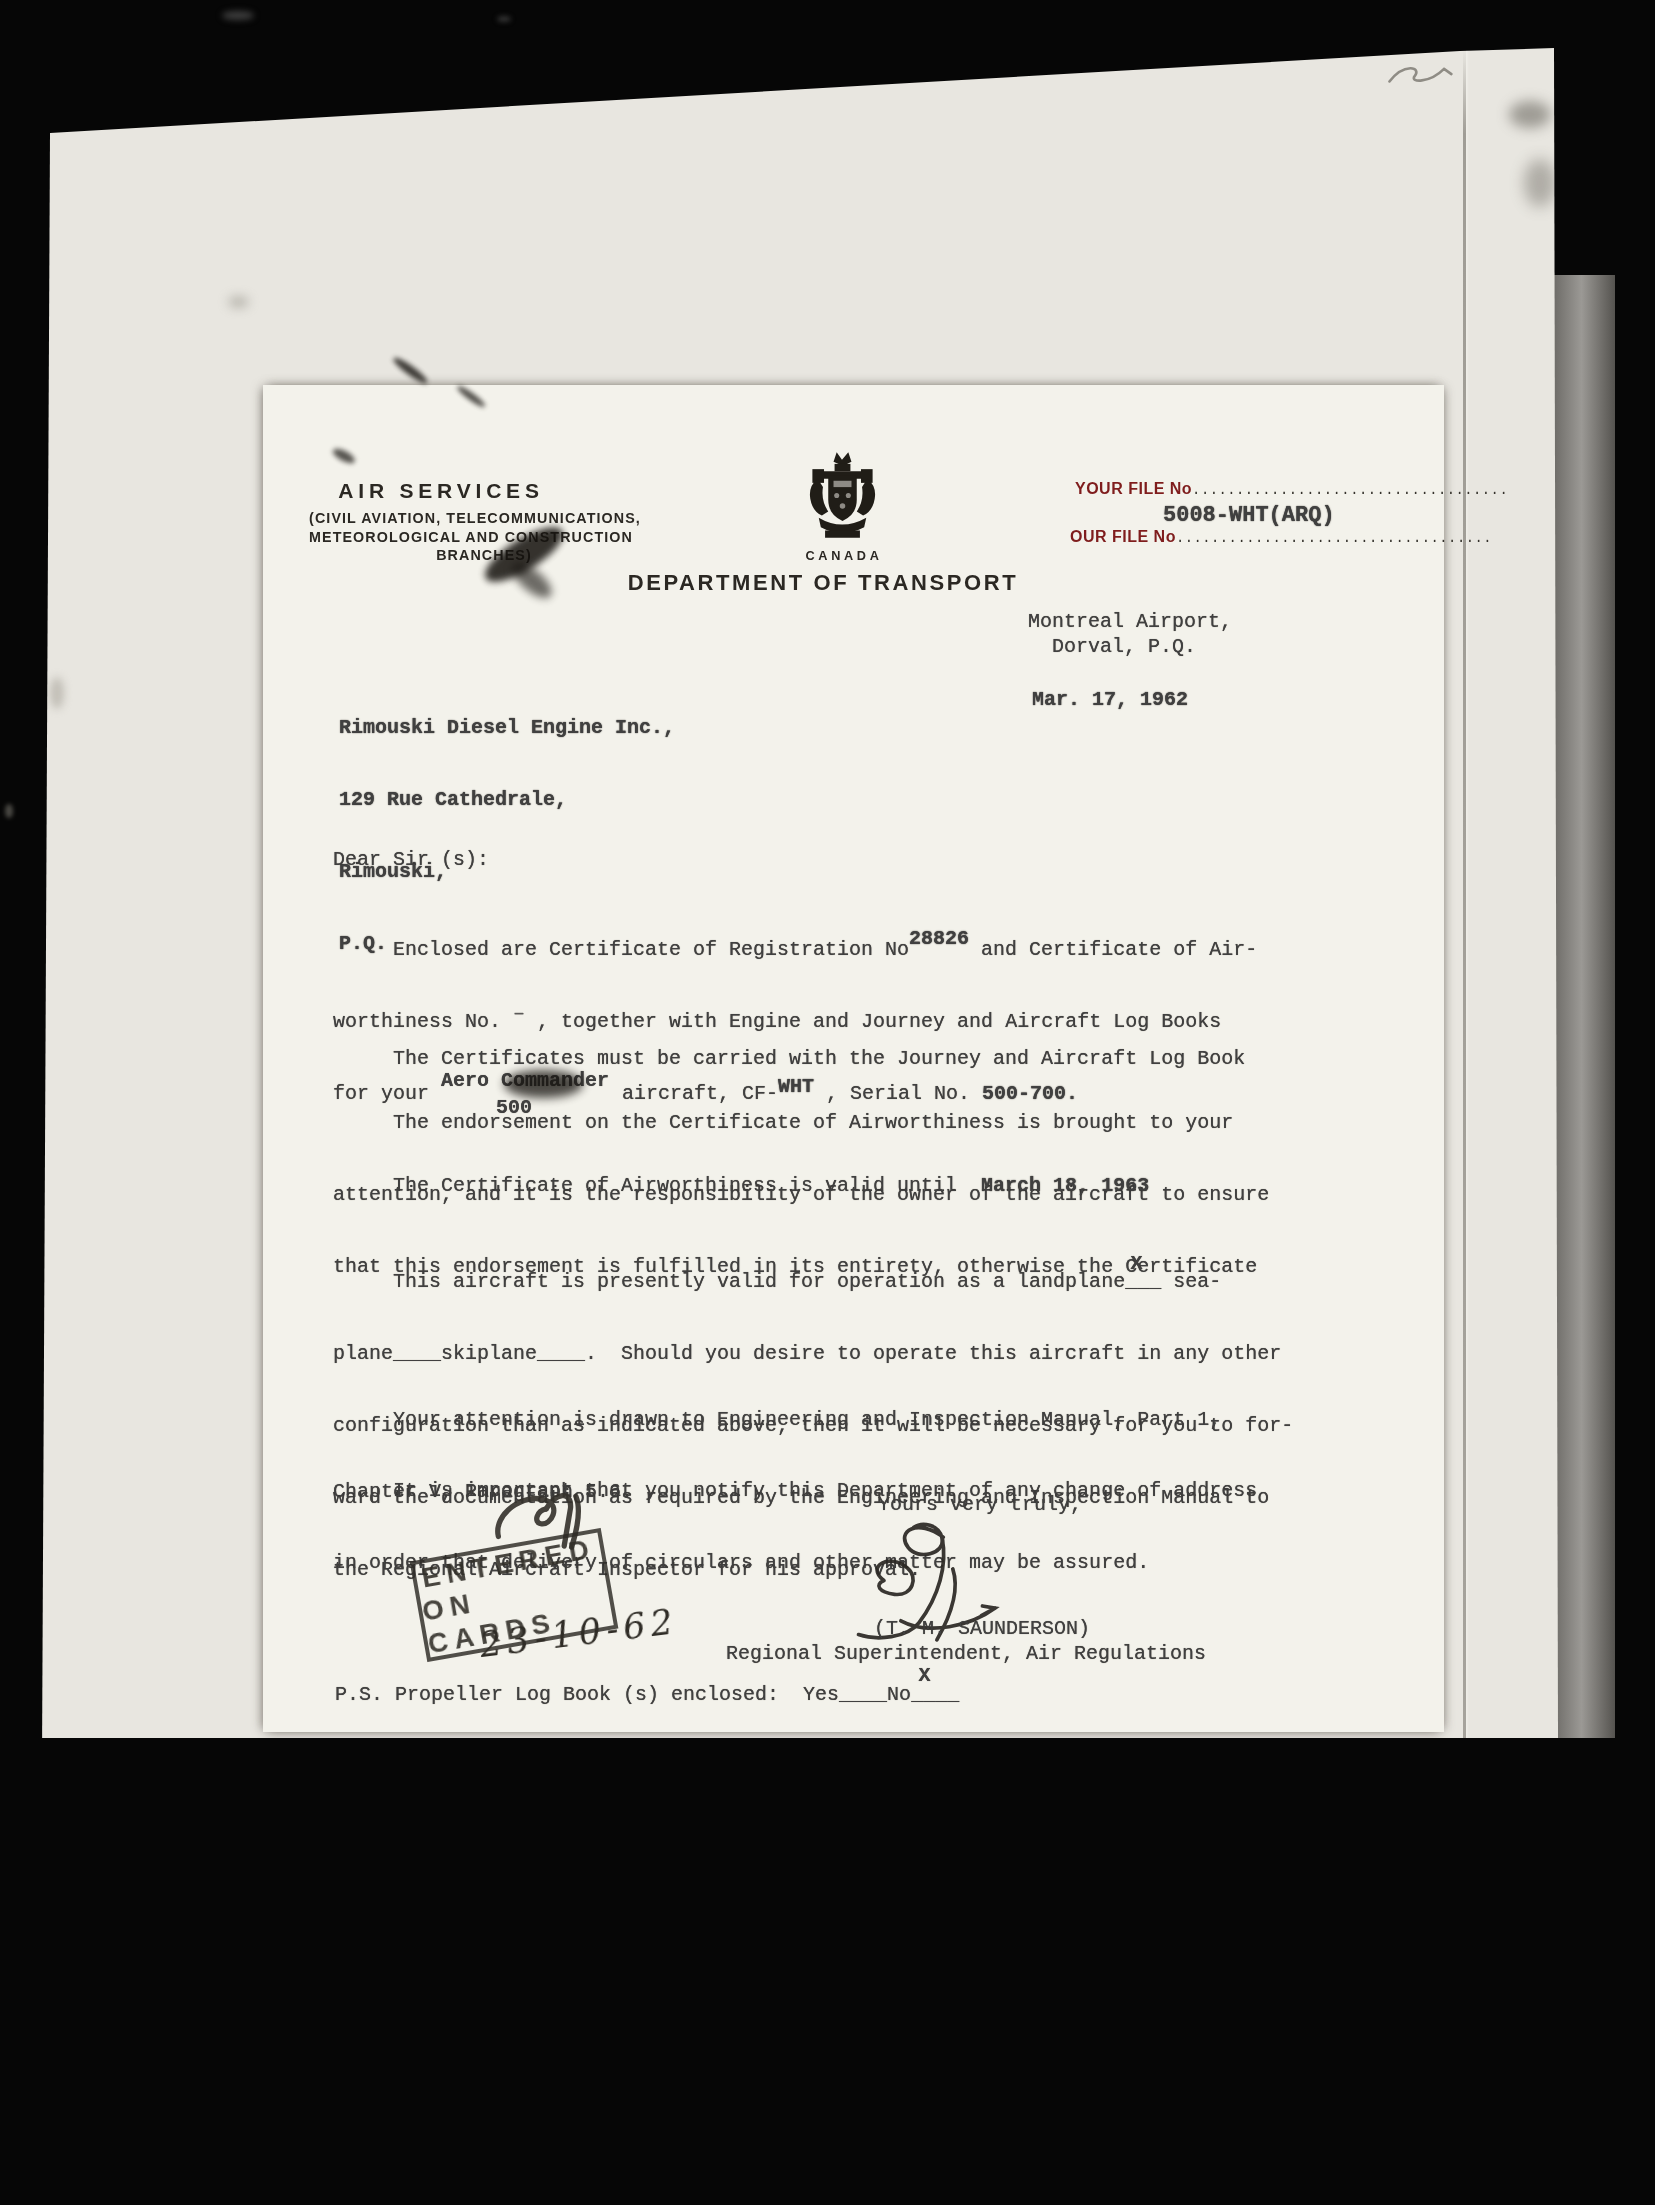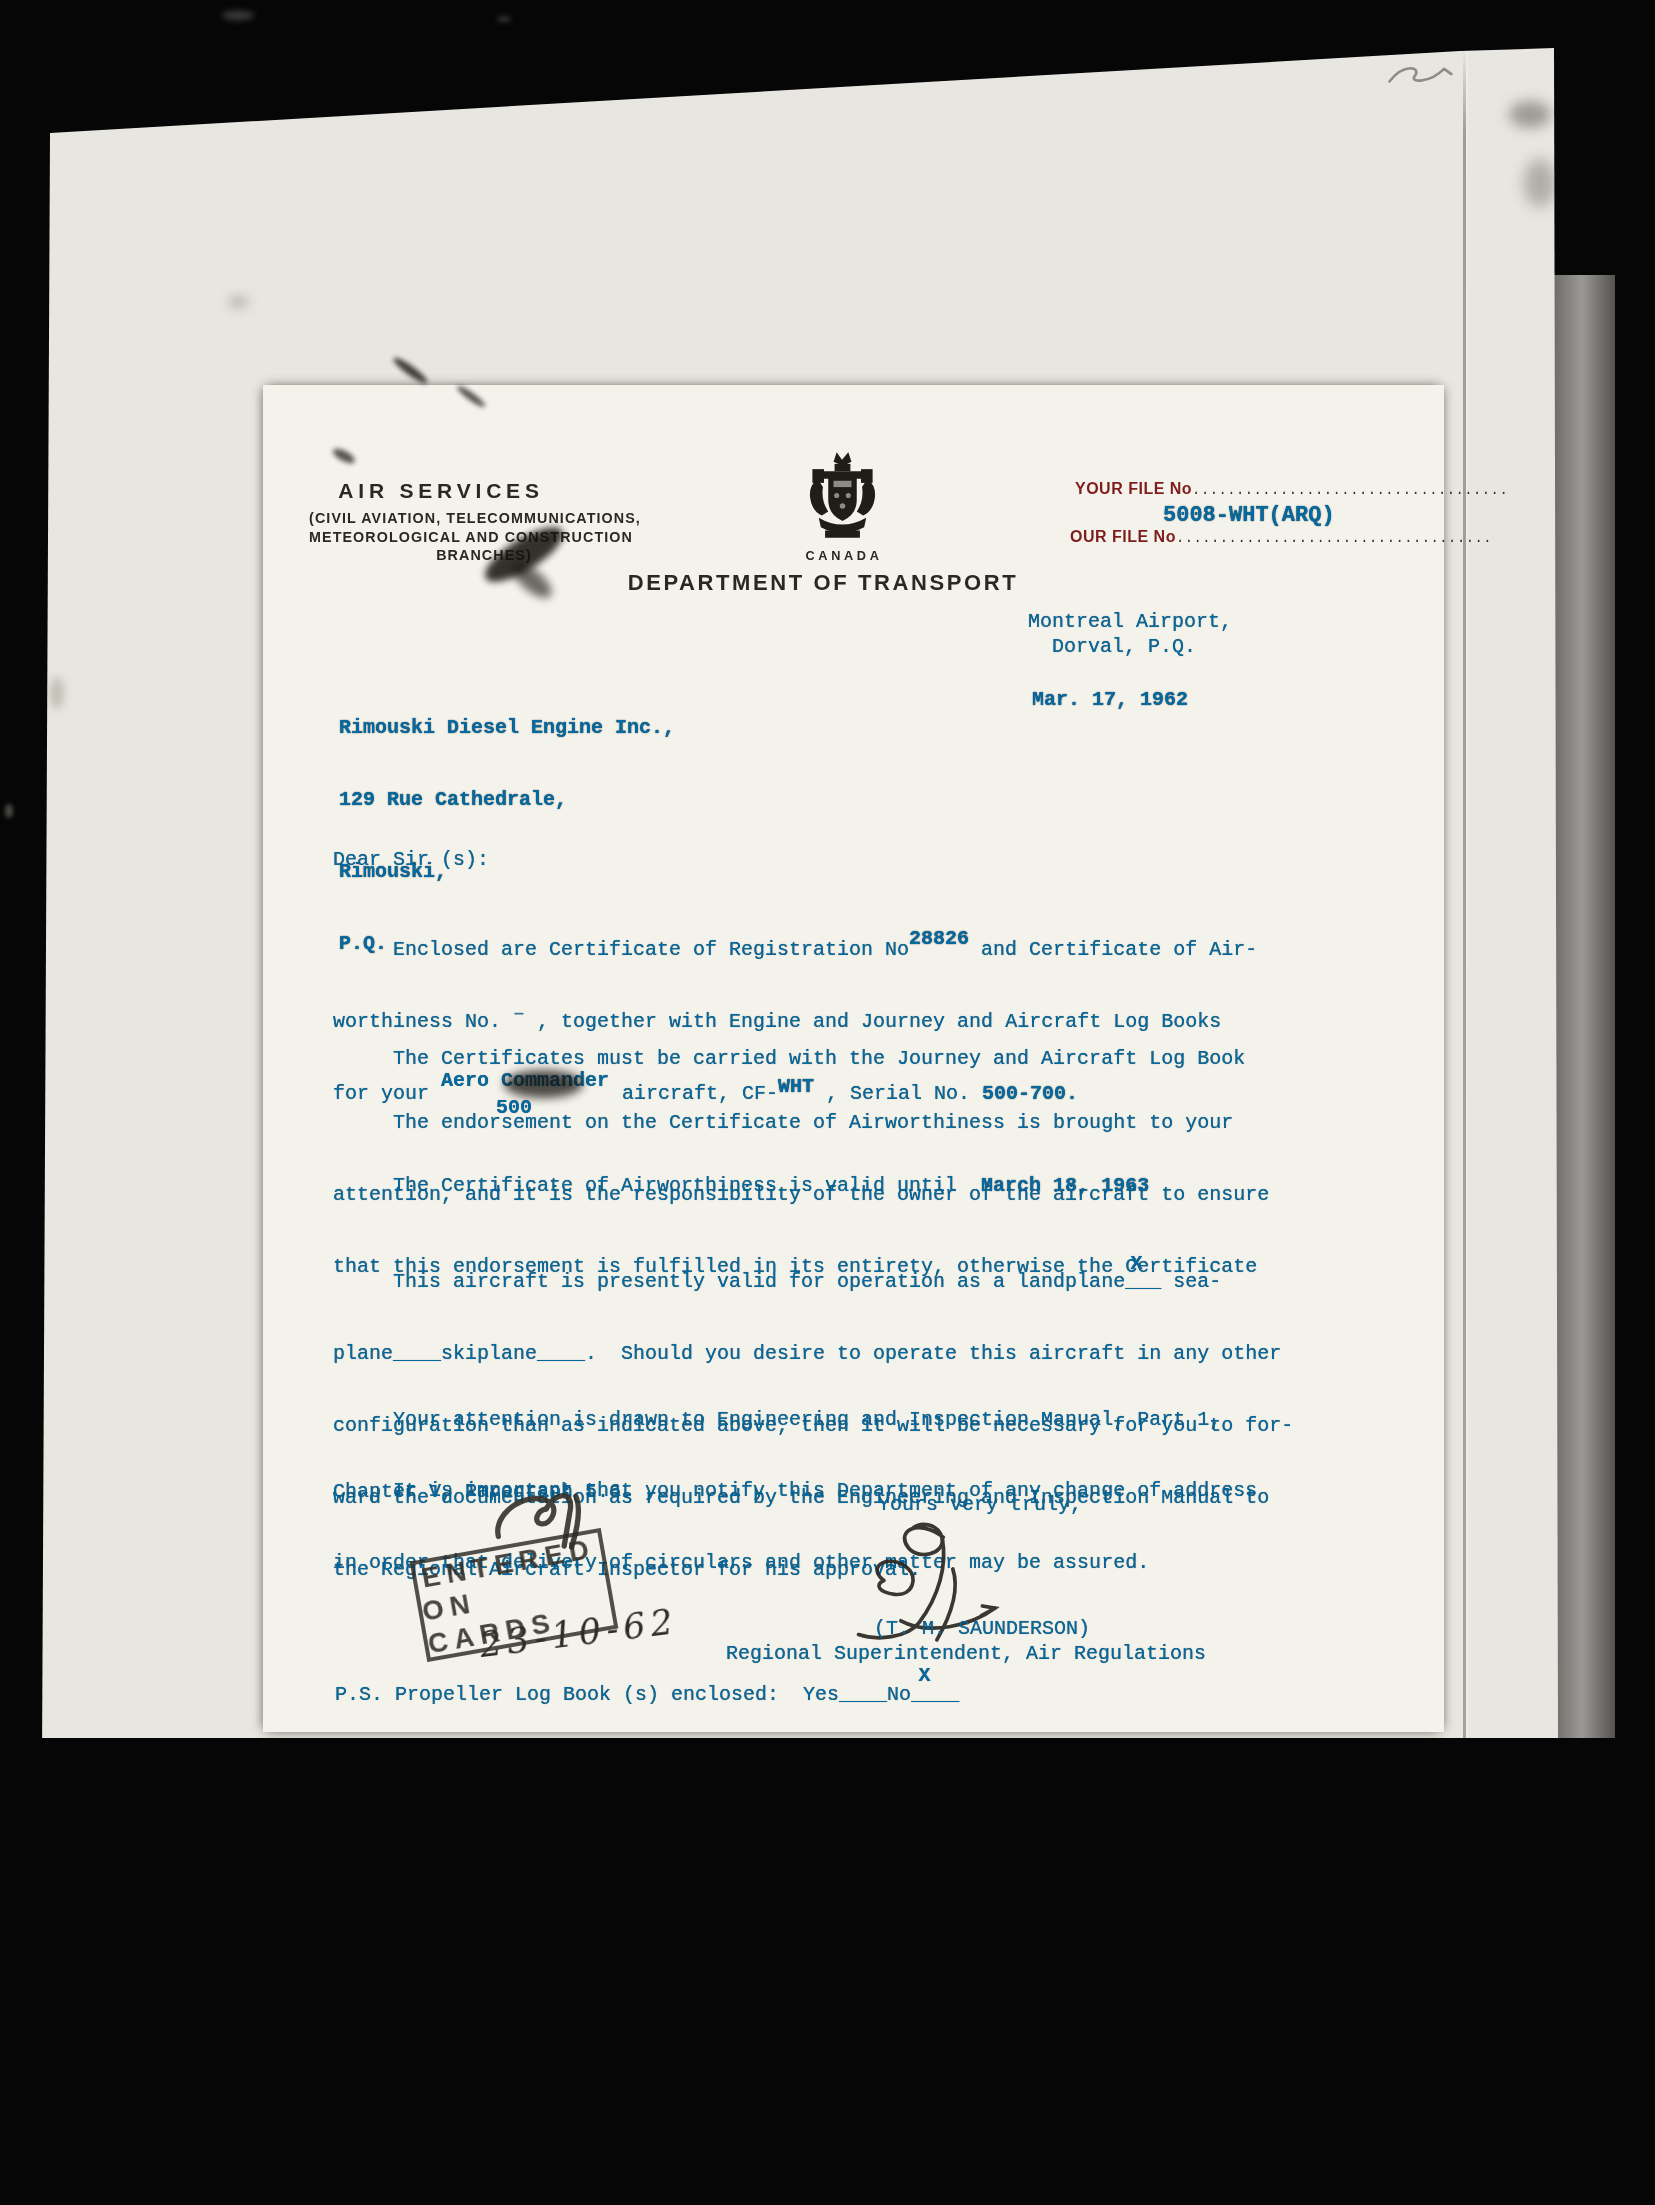--- a/index.html
+++ b/index.html
@@ -26,21 +26,21 @@
   .print{font-family:"Liberation Sans","DejaVu Sans",sans-serif;color:#2b2823;}
   .ctr{transform:translateX(-50%);text-align:center;}
   .air{font-size:21px;font-weight:bold;letter-spacing:4.8px;filter:blur(0.2px);}
   .branch{font-size:14.3px;font-weight:bold;letter-spacing:1.1px;line-height:18.5px;filter:blur(0.2px);}
   .canada{font-size:12.7px;font-weight:bold;letter-spacing:3.7px;filter:blur(0.2px);}
   .dept{font-size:22px;font-weight:bold;letter-spacing:2.6px;filter:blur(0.2px);}
   .filelabel{font-size:16px;font-weight:bold;letter-spacing:0.5px;color:#7f1d1d;filter:blur(0.2px);}
   .dots{font-size:13.8px;letter-spacing:0.5px;color:#35322c;}
 
   
-  .typed{font-size:20px;line-height:24px;color:#0369a1;text-shadow:0 0 0.7px rgba(35,30,22,.8);filter:blur(0.2px);}
+  .typed{font-size:20px;line-height:24px;color:#404040;text-shadow:0 0 0.7px rgba(35,30,22,.8);filter:blur(0.2px);}
   .typed-b{font-weight:bold;text-shadow:0 0 1.2px rgba(22,19,14,.95);filter:blur(0.3px);}
   .body-line{white-space:pre;}
   .sup{display:inline-block;transform:translateY(-10.6px);font-weight:bold;
        text-shadow:0 0 1.3px rgba(20,17,12,.95);filter:blur(0.3px);}
   .sup-sm{display:inline-block;transform:translateY(-8.5px);opacity:.85;}
   .xwrap{position:relative;display:inline-block;}
   .xmark{position:absolute;left:5.3px;top:-18px;font-weight:bold;filter:blur(0.3px);}
   .stack{position:relative;display:inline-block;width:169px;height:24px;vertical-align:bottom;}
   .stack-top{position:absolute;left:0;top:-12.7px;font-weight:bold;white-space:pre;filter:blur(0.3px);}
   .stack-bot{position:absolute;left:55px;top:13.8px;font-weight:bold;filter:blur(0.3px);}

